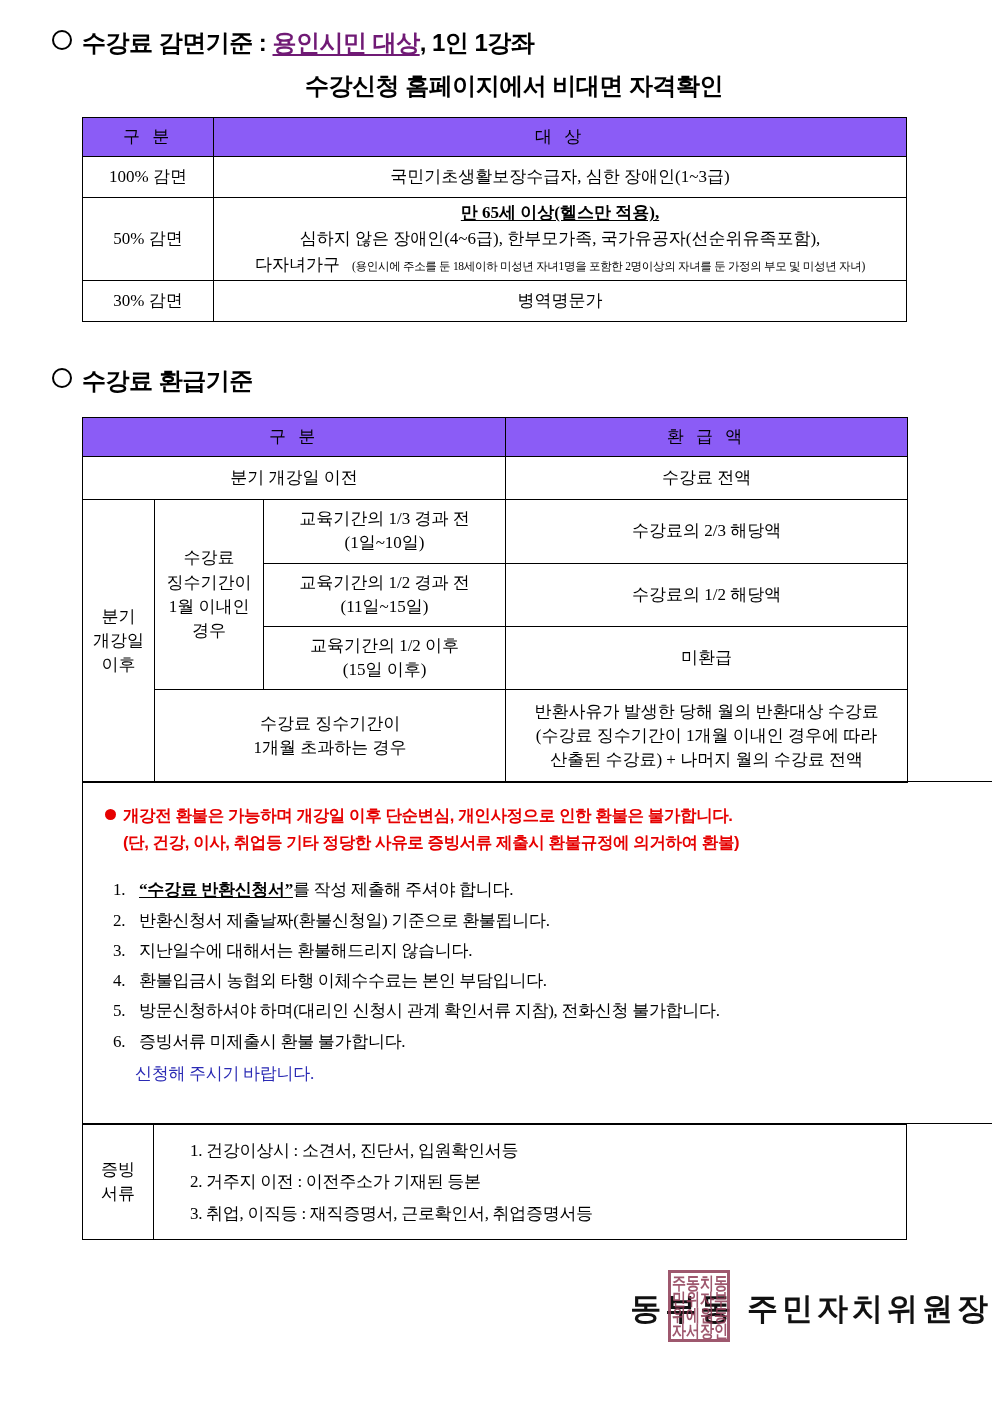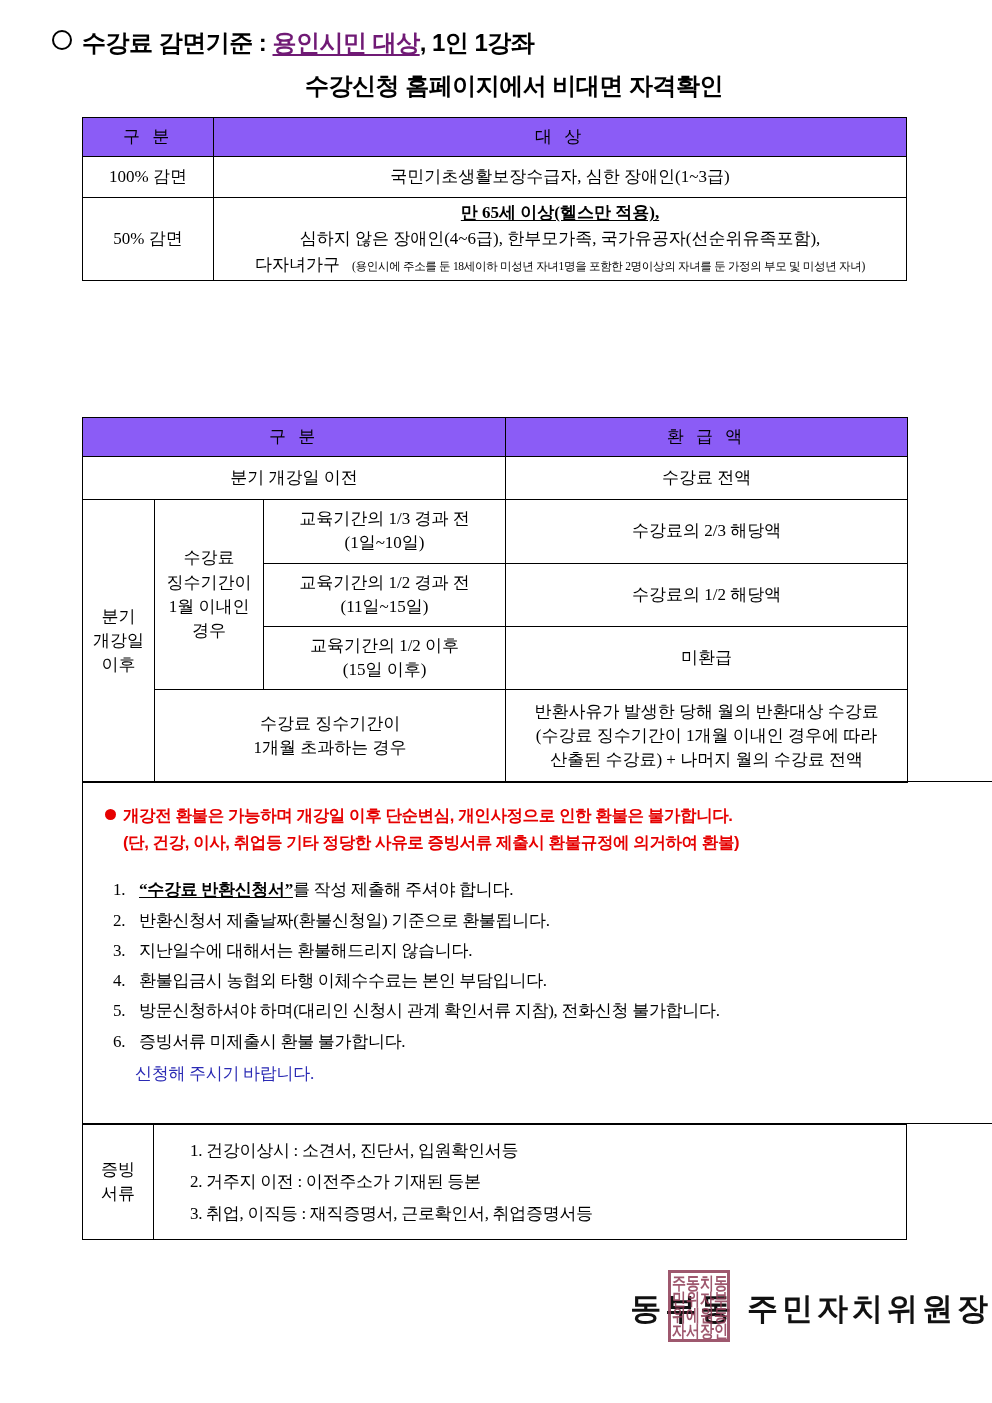--- a/index.html
+++ b/index.html
@@ -238,23 +238,30 @@
         <td style="padding:8px 4px;">국민기초생활보장수급자, 심한 장애인(1~3급)</td>
       </tr>
       <tr>
         <td>50% 감면</td>
         <td class="cell-ml">
           <div class="u-line">만 65세 이상(헬스만 적용),</div>
           <div>심하지 않은 장애인(4~6급), 한부모가족, 국가유공자(선순위유족포함),</div>
           <div><span>다자녀가구</span><span class="tiny">(용인시에 주소를 둔 18세이하 미성년 자녀1명을 포함한 2명이상의 자녀를 둔 가정의 부모 및 미성년 자녀)</span></div>
         </td>
       </tr>
+      <tr>
+        <td style="padding:8px 4px;">30% 감면</td>
+        <td style="padding:8px 4px;">병역명문가</td>
+      </tr>
     </tbody>
   </table>
 
+  <div class="sec-head" id="head2">
+    <span class="bullet-circle"></span><span>수강료 환급기준</span>
+  </div>
 
   <table id="table2">
     <colgroup>
         <col class="w1">
         <col class="w2">
         <col class="w3">
         <col class="w4">
       </colgroup>
     <tbody>
       <tr>

